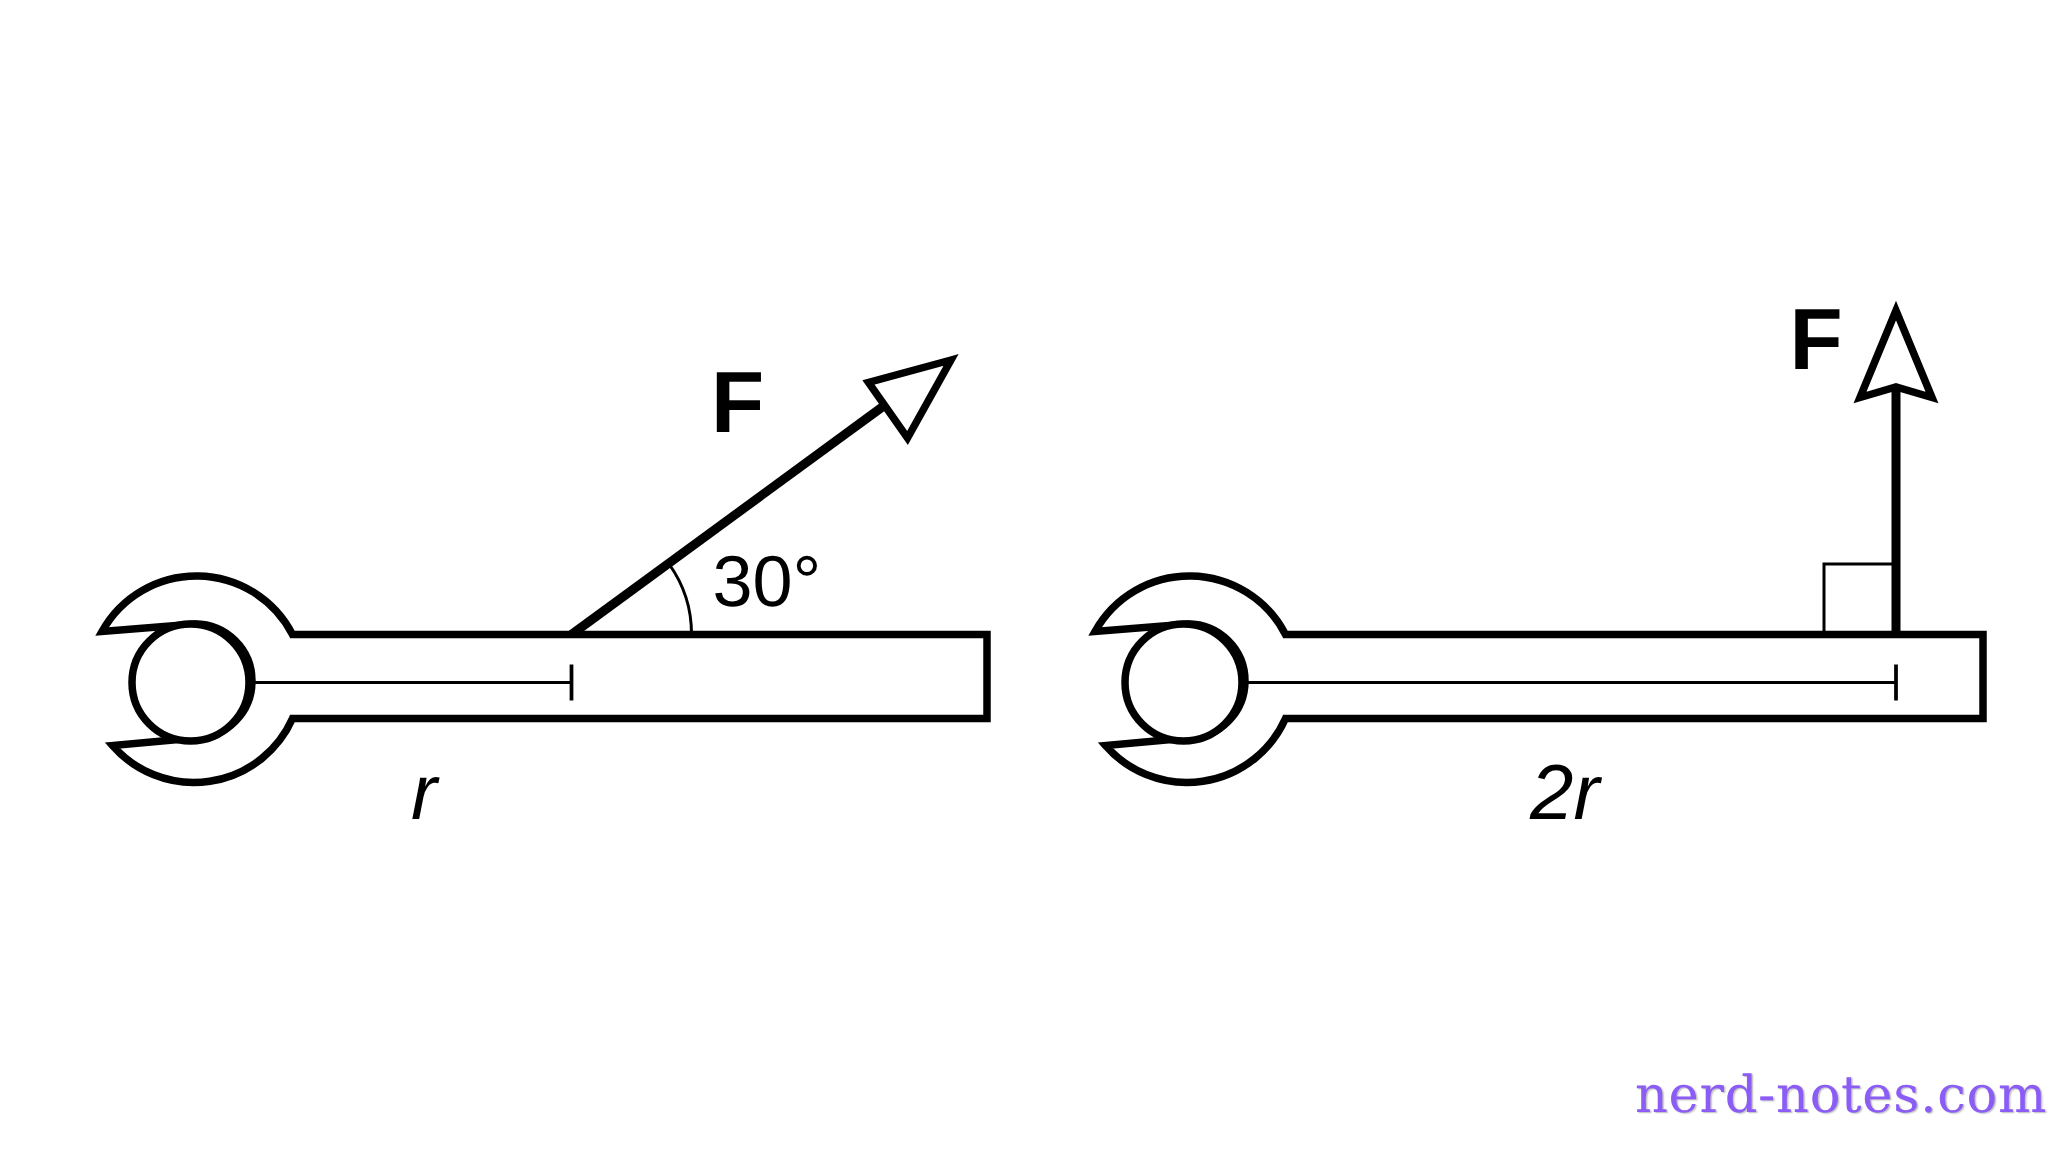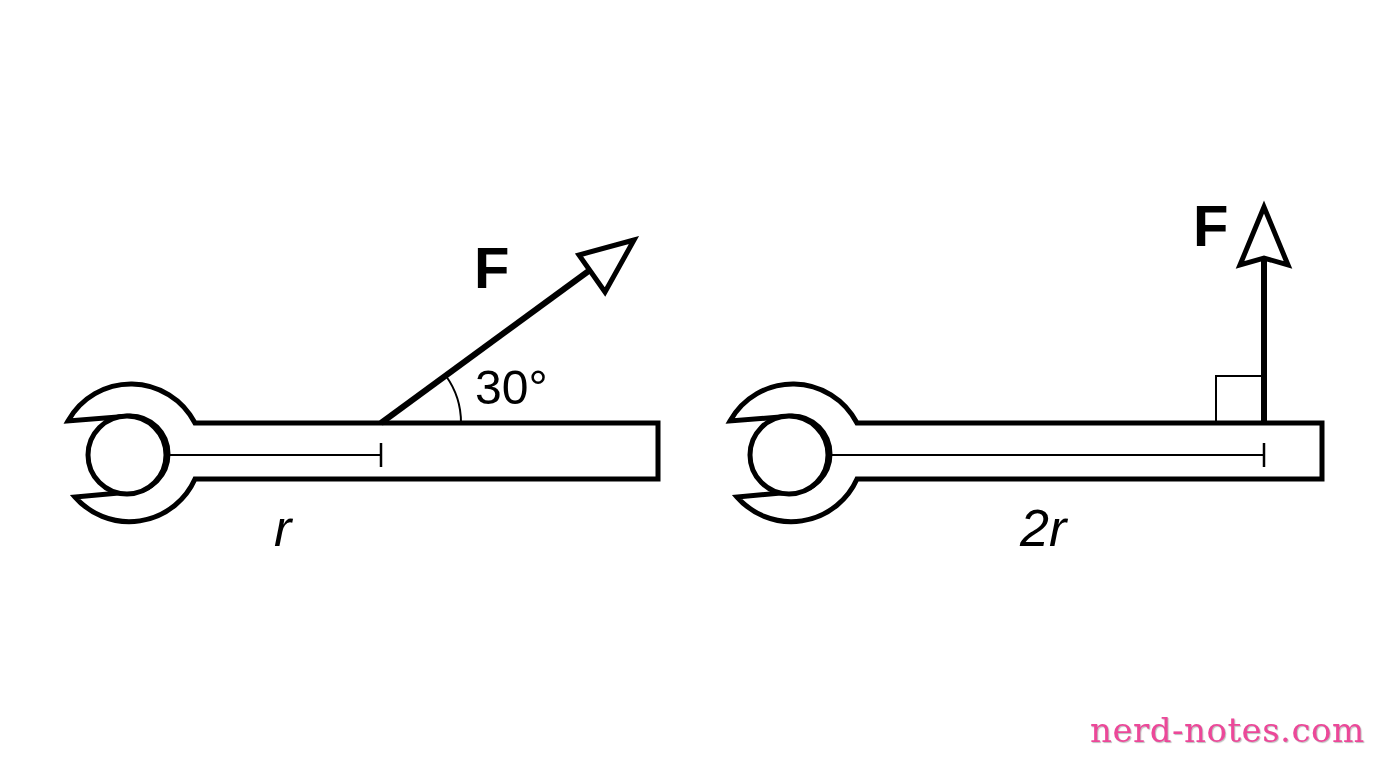--- a/index.html
+++ b/index.html
@@ -2,21 +2,21 @@
 <html><head>
 <meta charset="utf-8">
 <style>
   html, body { margin: 0; padding: 0; background: #ffffff; }
   body { width: 1376px; height: 768px; position: relative; overflow: hidden; font-family: "Liberation Sans", sans-serif; }
   .stage { position: absolute; left: 0; top: 0; width: 1376px; height: 768px; }
   svg text { font-family: "Liberation Sans", sans-serif; }
   .label-math { font-style: italic; font-size: 52px; fill: #000; }
   .label-force { font-weight: bold; font-size: 58px; fill: #000; }
   .label-angle { font-size: 48px; fill: #000; }
-  .watermark { position: absolute; left: 1090px; top: 710px; font-family: "DejaVu Serif", "Liberation Serif", serif; font-size: 34px; color: #ec4899; letter-spacing: 0.5px; text-shadow: 1px 1px 1px #bdbdbd; }
+  .watermark { position: absolute; left: 1090px; top: 710px; font-family: "DejaVu Serif", "Liberation Serif", serif; font-size: 34px; color: #8b5cf6; letter-spacing: 0.5px; text-shadow: 1px 1px 1px #bdbdbd; }
 </style>
 </head>
 <body>
 
 <div class="stage">
 <svg width="1376" height="768" viewBox="0 0 1376 768" xmlns="http://www.w3.org/2000/svg">
 
   <g fill="none" stroke="#000" stroke-width="5" stroke-linejoin="miter">
 
     <path d="M 195 423

